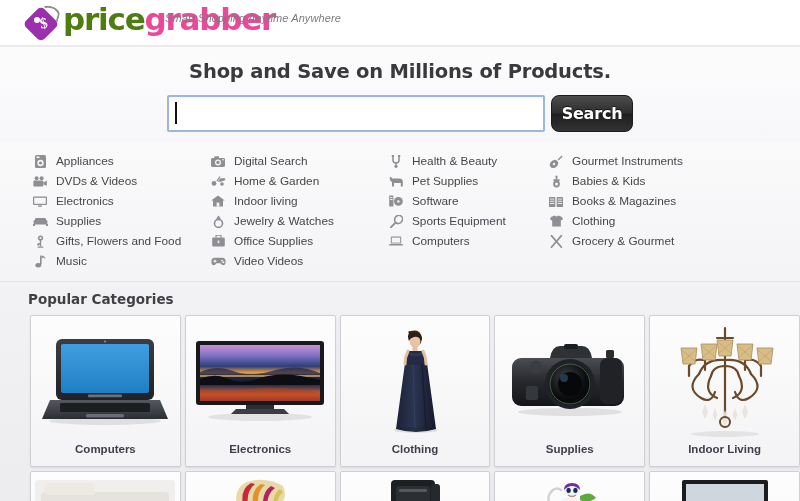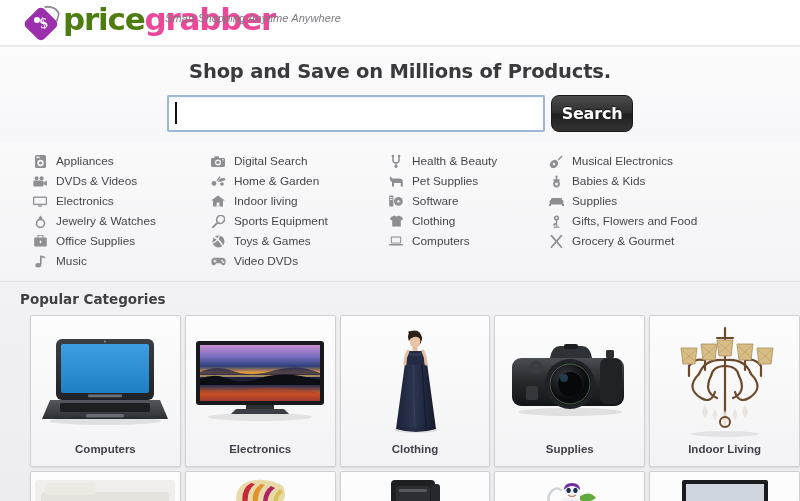--- a/index.html
+++ b/index.html
@@ -206,21 +206,21 @@
   
   .popular {
     background: linear-gradient(180deg, #f2f2f4 0%, #eaeaec 100%);
     padding: 9px 0 0 0;
     border-top: 1px solid #e4e4e7;
   }
   .popular-title {
     font-size: 13.5px;
     font-weight: 700;
     color: #3f3f44;
-    padding-left: 20px;
+    padding-left: 28px;
     padding-bottom: 8px;
     font-family: "DejaVu Sans", sans-serif;
   }
   .cardrow {
     display: flex;
     gap: 4px;
     padding-left: 30px;
   }
   .card {
     width: 151px;
@@ -342,21 +342,21 @@
           <span class="catlabel">Health &amp; Beauty</span>
         </div>
         <div class="catitem">
           <span class="caticon">
             <svg width="14" height="13" viewBox="0 0 14 13">
               <path d="M12.6 0.5 L13.6 1.5 L9.6 5.4 L8.6 4.4 Z" fill="currentColor"></path>
               <ellipse cx="5" cy="9" rx="4.4" ry="3.6" transform="rotate(-42 5 9)" fill="currentColor"></ellipse>
               <circle cx="5" cy="9" r="1.2" fill="#f5f5f7"></circle>
             </svg>
           </span>
-          <span class="catlabel">Musical Electronics</span>
+          <span class="catlabel">Gourmet Instruments</span>
         </div>
         <div class="catitem">
           <span class="caticon">
             <svg width="14" height="11" viewBox="0 0 14 11">
               <circle cx="3.6" cy="2.2" r="2" fill="currentColor"></circle>
               <circle cx="8.6" cy="2.2" r="2" fill="currentColor"></circle>
               <rect x="0.4" y="4.4" width="10" height="6" rx="1" fill="currentColor"></rect>
               <path d="M10.4 6.4 L13.8 4.6 V10 L10.4 8.3 Z" fill="currentColor"></path>
             </svg>
           </span>
@@ -418,20 +418,35 @@
               <rect x="1" y="2" width="2.6" height="0.9" fill="#f5f5f7"></rect>
               <rect x="1" y="4" width="2.6" height="0.9" fill="#f5f5f7"></rect>
               <circle cx="9.4" cy="6.4" r="4.4" fill="currentColor"></circle>
               <circle cx="9.4" cy="6.4" r="1.2" fill="#f5f5f7"></circle>
             </svg>
           </span>
           <span class="catlabel">Software</span>
         </div>
         <div class="catitem">
           <span class="caticon">
+            <svg width="14" height="11" viewBox="0 0 14 11">
+              <rect x="0" y="1" width="6.3" height="10" rx="0.6" fill="currentColor"></rect>
+              <rect x="7.7" y="1" width="6.3" height="10" rx="0.6" fill="currentColor"></rect>
+              <rect x="1" y="2.6" width="4.3" height="0.9" fill="#f5f5f7"></rect>
+              <rect x="8.7" y="2.6" width="4.3" height="0.9" fill="#f5f5f7"></rect>
+              <rect x="1" y="4.8" width="4.3" height="0.9" fill="#f5f5f7"></rect>
+              <rect x="8.7" y="4.8" width="4.3" height="0.9" fill="#f5f5f7"></rect>
+              <rect x="1" y="7" width="4.3" height="0.9" fill="#f5f5f7"></rect>
+              <rect x="8.7" y="7" width="4.3" height="0.9" fill="#f5f5f7"></rect>
+            </svg>
+          </span>
+          <span class="catlabel">Books &amp; Magazines</span>
+        </div>
+        <div class="catitem">
+          <span class="caticon">
             <svg width="15" height="9" viewBox="0 0 15 9">
               <rect x="0.6" y="3" width="13.8" height="4.4" rx="1.4" fill="currentColor"></rect>
               <rect x="2" y="1" width="11" height="3" rx="1.2" fill="currentColor"></rect>
               <rect x="0" y="7" width="2" height="2" fill="currentColor"></rect>
               <rect x="13" y="7" width="2" height="2" fill="currentColor"></rect>
             </svg>
           </span>
           <span class="catlabel">Supplies</span>
         </div>
         <div class="catitem">
@@ -477,30 +492,20 @@
             <svg width="13" height="12" viewBox="0 0 13 12">
               <rect x="0.2" y="2.6" width="12.6" height="9" rx="1.1" fill="currentColor"></rect>
               <path d="M4 2.6 V1.2 a1 1 0 0 1 1-1 h3 a1 1 0 0 1 1 1 V2.6" fill="none" stroke="currentColor" stroke-width="1.3"></path>
               <rect x="5.7" y="5.6" width="1.6" height="2.6" fill="#f5f5f7"></rect>
             </svg>
           </span>
           <span class="catlabel">Office Supplies</span>
         </div>
         <div class="catitem">
           <span class="caticon">
-            <svg width="13" height="13" viewBox="0 0 13 13">
-              <circle cx="6.5" cy="6.5" r="6" fill="currentColor"></circle>
-              <path d="M2.2 2.2 Q7 4 10.8 10.8" stroke="#f5f5f7" stroke-width="1.5" fill="none"></path>
-              <path d="M0.9 8 Q5 6.4 7.4 0.9" stroke="#f5f5f7" stroke-width="1.2" fill="none"></path>
-            </svg>
-          </span>
-          <span class="catlabel">Toys &amp; Games</span>
-        </div>
-        <div class="catitem">
-          <span class="caticon">
             <svg width="14" height="10" viewBox="0 0 14 10">
               <rect x="1.8" y="0.6" width="10.4" height="7" rx="0.8" fill="currentColor"></rect>
               <rect x="2.8" y="1.6" width="8.4" height="5" fill="#f5f5f7"></rect>
               <rect x="0" y="8" width="14" height="1.6" rx="0.8" fill="currentColor"></rect>
             </svg>
           </span>
           <span class="catlabel">Computers</span>
         </div>
         <div class="catitem">
           <span class="caticon">
@@ -524,21 +529,21 @@
         <div class="catitem">
           <span class="caticon">
             <svg width="15" height="9" viewBox="0 0 15 9">
               <path d="M3.6 0.8 H11.4 Q14.6 0.8 14.6 4.4 Q14.6 8.2 12.4 8.2 Q10.6 8.2 9.6 6.2 H5.4 Q4.4 8.2 2.6 8.2 Q0.4 8.2 0.4 4.4 Q0.4 0.8 3.6 0.8 Z" fill="currentColor"></path>
               <rect x="2.4" y="3.6" width="3" height="1.1" fill="#f5f5f7"></rect>
               <rect x="3.35" y="2.65" width="1.1" height="3" fill="#f5f5f7"></rect>
               <circle cx="11" cy="3.6" r="0.95" fill="#f5f5f7"></circle>
               <circle cx="12.4" cy="5.2" r="0.95" fill="#f5f5f7"></circle>
             </svg>
           </span>
-          <span class="catlabel">Video DVDs</span>
+          <span class="catlabel">Video Videos</span>
         </div>
       </div>
   </div>
 
   <div class="popular">
     <div class="popular-title">Popular Categories</div>
     <div class="cardrow" id="cardrow">
         <div class="card">
           <div class="card-img">
             <svg width="126" height="92" viewBox="0 0 126 92">

